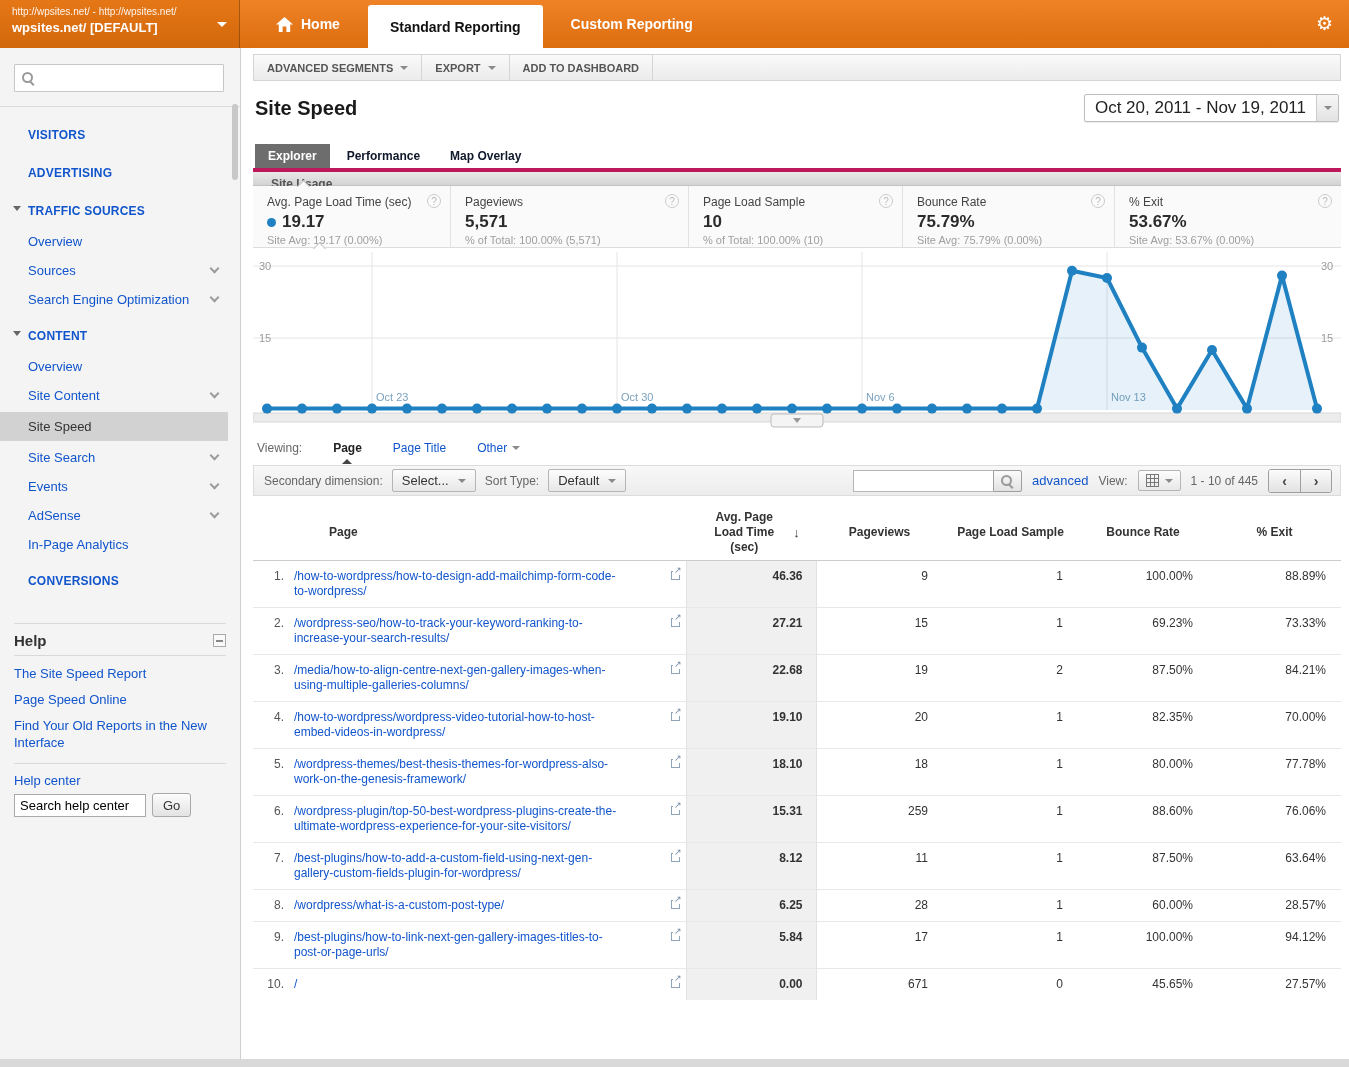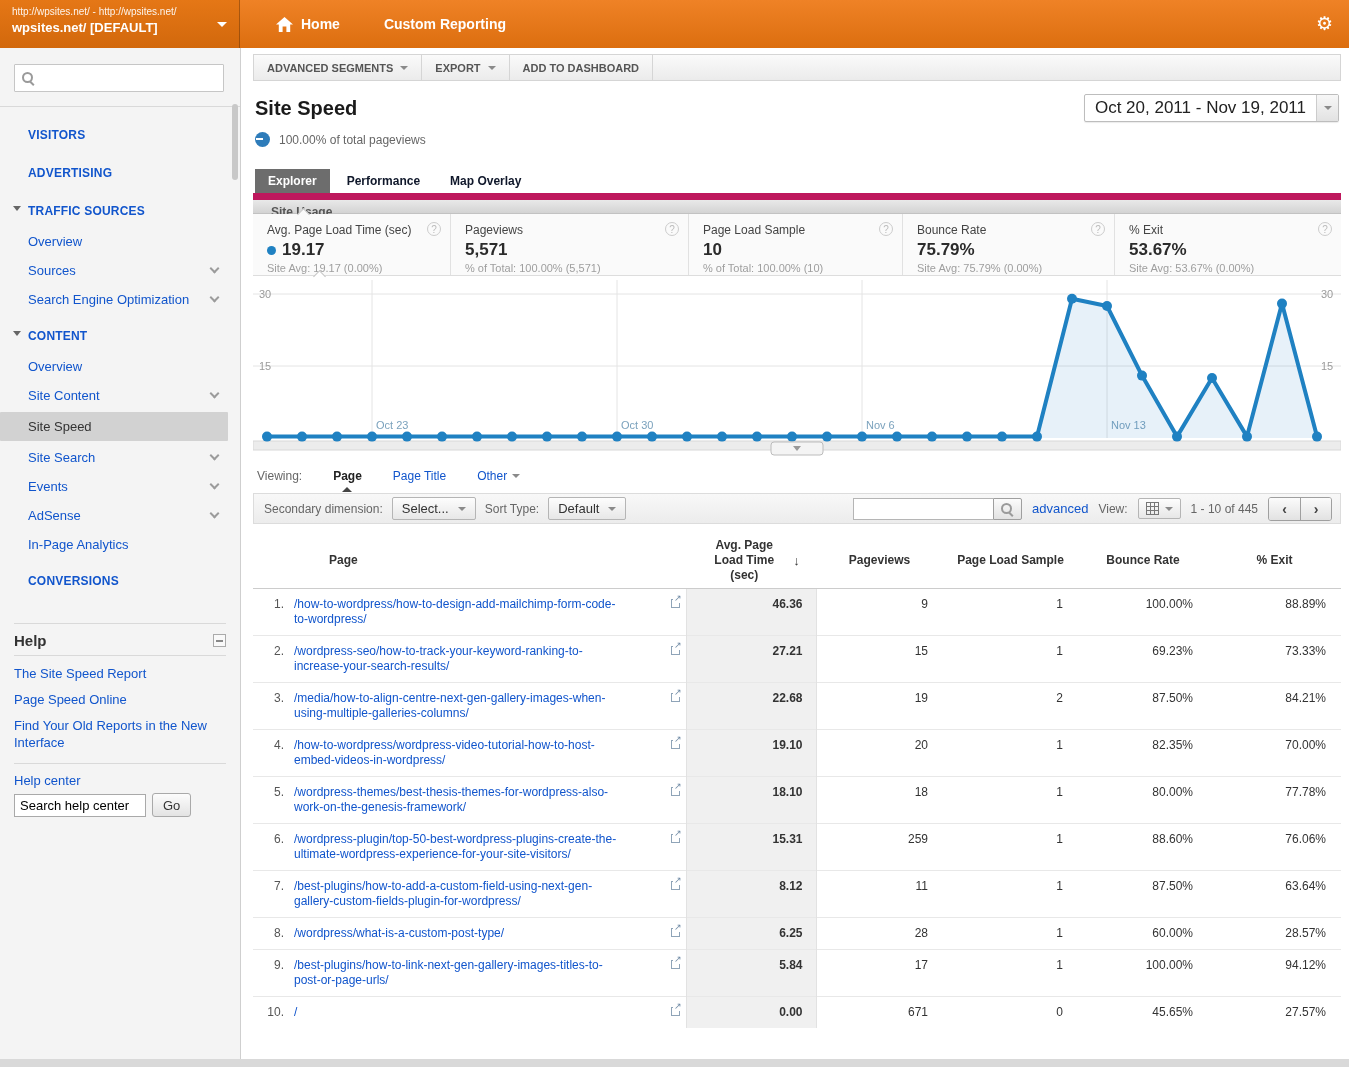--- a/index.html
+++ b/index.html
@@ -61,21 +61,21 @@
   .rtitle { font-size:20px; font-weight:bold; color:#1a1a1a; flex:1; }
   .datebox { display:flex; align-items:stretch; border:1px solid #bdbdbd; border-radius:2px; background:#fff; box-shadow:0 1px 1px rgba(0,0,0,.08); cursor:pointer; }
   .date-text { font-size:17px; color:#222; padding:3px 10px; }
   .date-caret { width:22px; background:linear-gradient(#f7f7f7,#e2e2e2); border-left:1px solid #ccc; display:flex; align-items:center; justify-content:center; }
   .subrow { display:flex; align-items:center; gap:9px; margin:10px 2px 0 2px; }
   .pie-ico { width:15px; height:15px; border-radius:50%; background:#2e7cba; position:relative; }
   .pie-ico::before { content:""; position:absolute; left:1px; top:6px; width:7px; height:2px; background:#fff; }
   .subtext { font-size:12px; color:#666; }
 
   
-  .rtabs { margin-top:22px; border-bottom:7px solid #be185d; display:flex; align-items:center; gap:4px; padding-left:2px; }
+  .rtabs { margin-top:22px; border-bottom:4px solid #be185d; display:flex; align-items:center; gap:4px; padding-left:2px; }
   .rtab { font-size:12px; font-weight:bold; padding:5px 13px; cursor:pointer; }
   .rtab.active { background:#6d6d6d; color:#fff; }
   .rtab.link { color:#0f172a; }
   .usagebar { height:14px; background:linear-gradient(#e9e9e9,#d3d3d3); border-bottom:1px solid #c2c2c2; position:relative; }
   .usage-lab { font-size:12px; font-weight:bold; color:#555; line-height:25px; padding-left:18px; }
   .notch { position:absolute; width:9px; height:9px; transform:rotate(45deg); border-left:1px solid #c2c2c2; border-top:1px solid #c2c2c2; z-index:4; }
   .usage-notch { left:46px; bottom:-6px; background:#fafafa; }
 
   
   .metrics { display:flex; background:#fafafa; border-bottom:1px solid #ddd; position:relative; height:62px; }
@@ -155,20 +155,23 @@
       <div class="acc2">wpsites.net/ [DEFAULT]</div>
       <span class="acc-caret"></span>
     </div>
     <nav class="topnav">
       <a class="ttab">
         <svg class="home-ico" viewBox="0 0 17 15">
             <path fill="#fff" d="M8.5 0 L17 7.4 H14.2 V15 H10.4 V9.6 H6.6 V15 H2.8 V7.4 H0 Z"></path>
           </svg>
         <span>Home</span>
       </a>
+      <a class="ttab active">
+          <span>Standard Reporting</span>
+        </a>
       <a class="ttab">
           <span>Custom Reporting</span>
         </a>
     </nav>
     <span class="gear">⚙</span>
   </header>
 
   <div class="cols">
 
     <aside class="sidebar">
@@ -258,24 +261,20 @@
       <div class="titlerow">
         <h1 class="rtitle">Site Speed</h1>
         <div class="datebox">
           <span class="date-text">Oct 20, 2011 - Nov 19, 2011</span>
           <span class="date-caret">
               <span class="caret"></span>
             </span>
         </div>
       </div>
 
-      <div class="subrow">
-        <span class="pie-ico"></span>
-        <span class="subtext">100.00% of total pageviews</span>
-      </div>
 
       <div class="rtabs">
         <span class="rtab active">Explorer</span>
         <span class="rtab link">Performance</span>
         <span class="rtab link">Map Overlay</span>
       </div>
 
       <div class="usagebar">
         <div class="usage-lab">Site Usage</div>
         <span class="notch usage-notch"></span>

